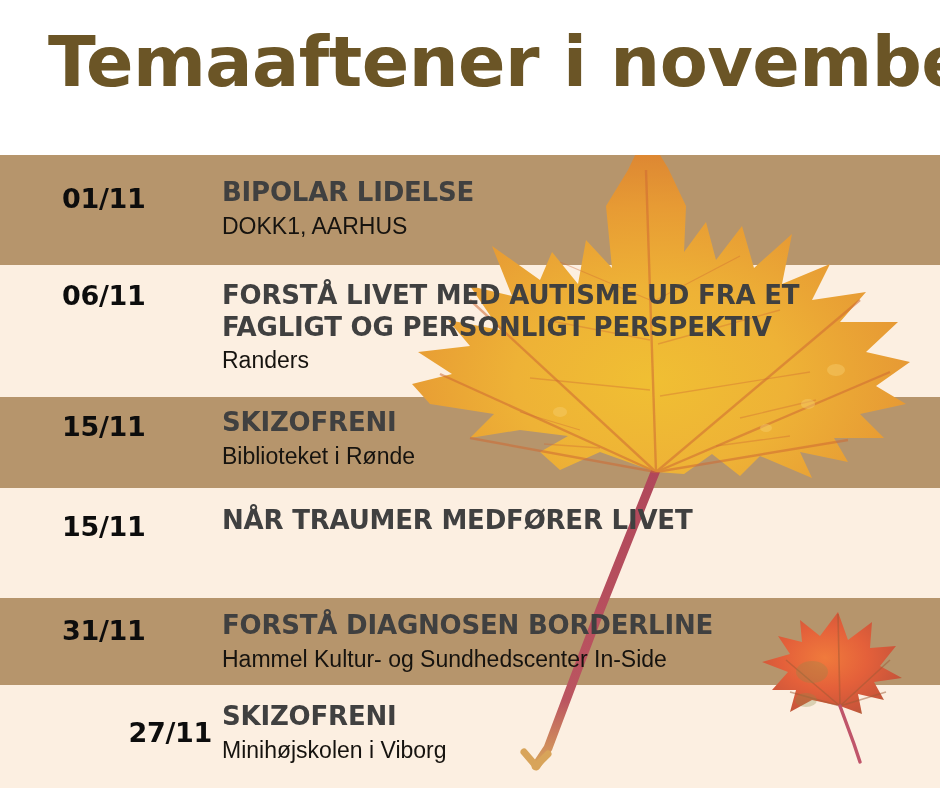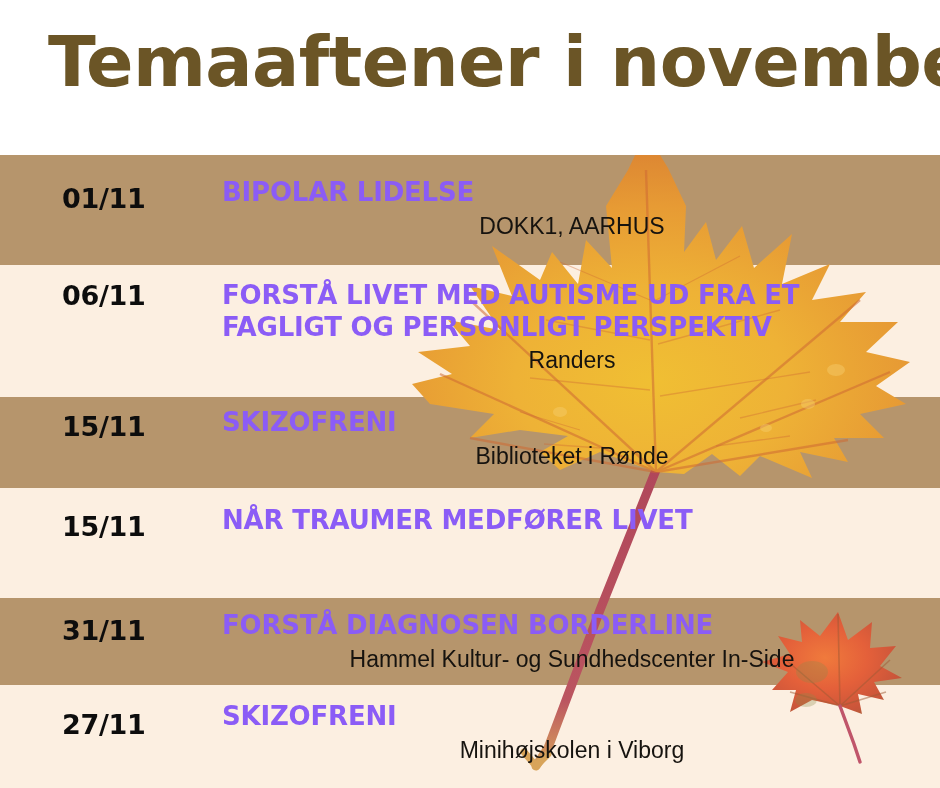--- a/index.html
+++ b/index.html
@@ -105,49 +105,48 @@
   .row-body {
     position: absolute;
     left: 222px;
     top: 0;
     width: 700px;
   }
   .row-title {
     font-family: "DejaVu Sans", sans-serif;
     font-size: 26px;
     font-weight: 700;
-    color: #8b5cf6;
+    color: #404040;
     letter-spacing: -0.2px;
     line-height: 1.22;
     margin: 0;
   }
   .row-venue {
     font-family: "Liberation Sans", sans-serif;
     font-size: 23px;
     font-weight: 400;
     color: #16130f;
     line-height: 1.25;
     margin: 3px 0 0 0;
-    text-align: center;
   }
 
   
   .row-1 { top: 22px;  }
   .row-2 { top: 125px; }
   .row-3 { top: 252px; }
   .row-4 { top: 350px; }
   .row-5 { top: 455px; }
   .row-6 { top: 546px; }
 
   .row-1 .row-date { top: 6px; }
   .row-2 .row-date { top: 0; }
   .row-3 .row-date { top: 4px; }
   .row-4 .row-date { top: 6px; }
   .row-5 .row-date { top: 5px; }
-  .row-6 .row-date { top: 8px; }
+  .row-6 .row-date { top: 16px; text-align: right; }
 </style>
 </head>
 <body>
 
 <div id="poster">
 
   <div class="bands">
     <div class="band band-1 brown"></div>
     <div class="band band-2 cream"></div>
     <div class="band band-3 brown"></div>

